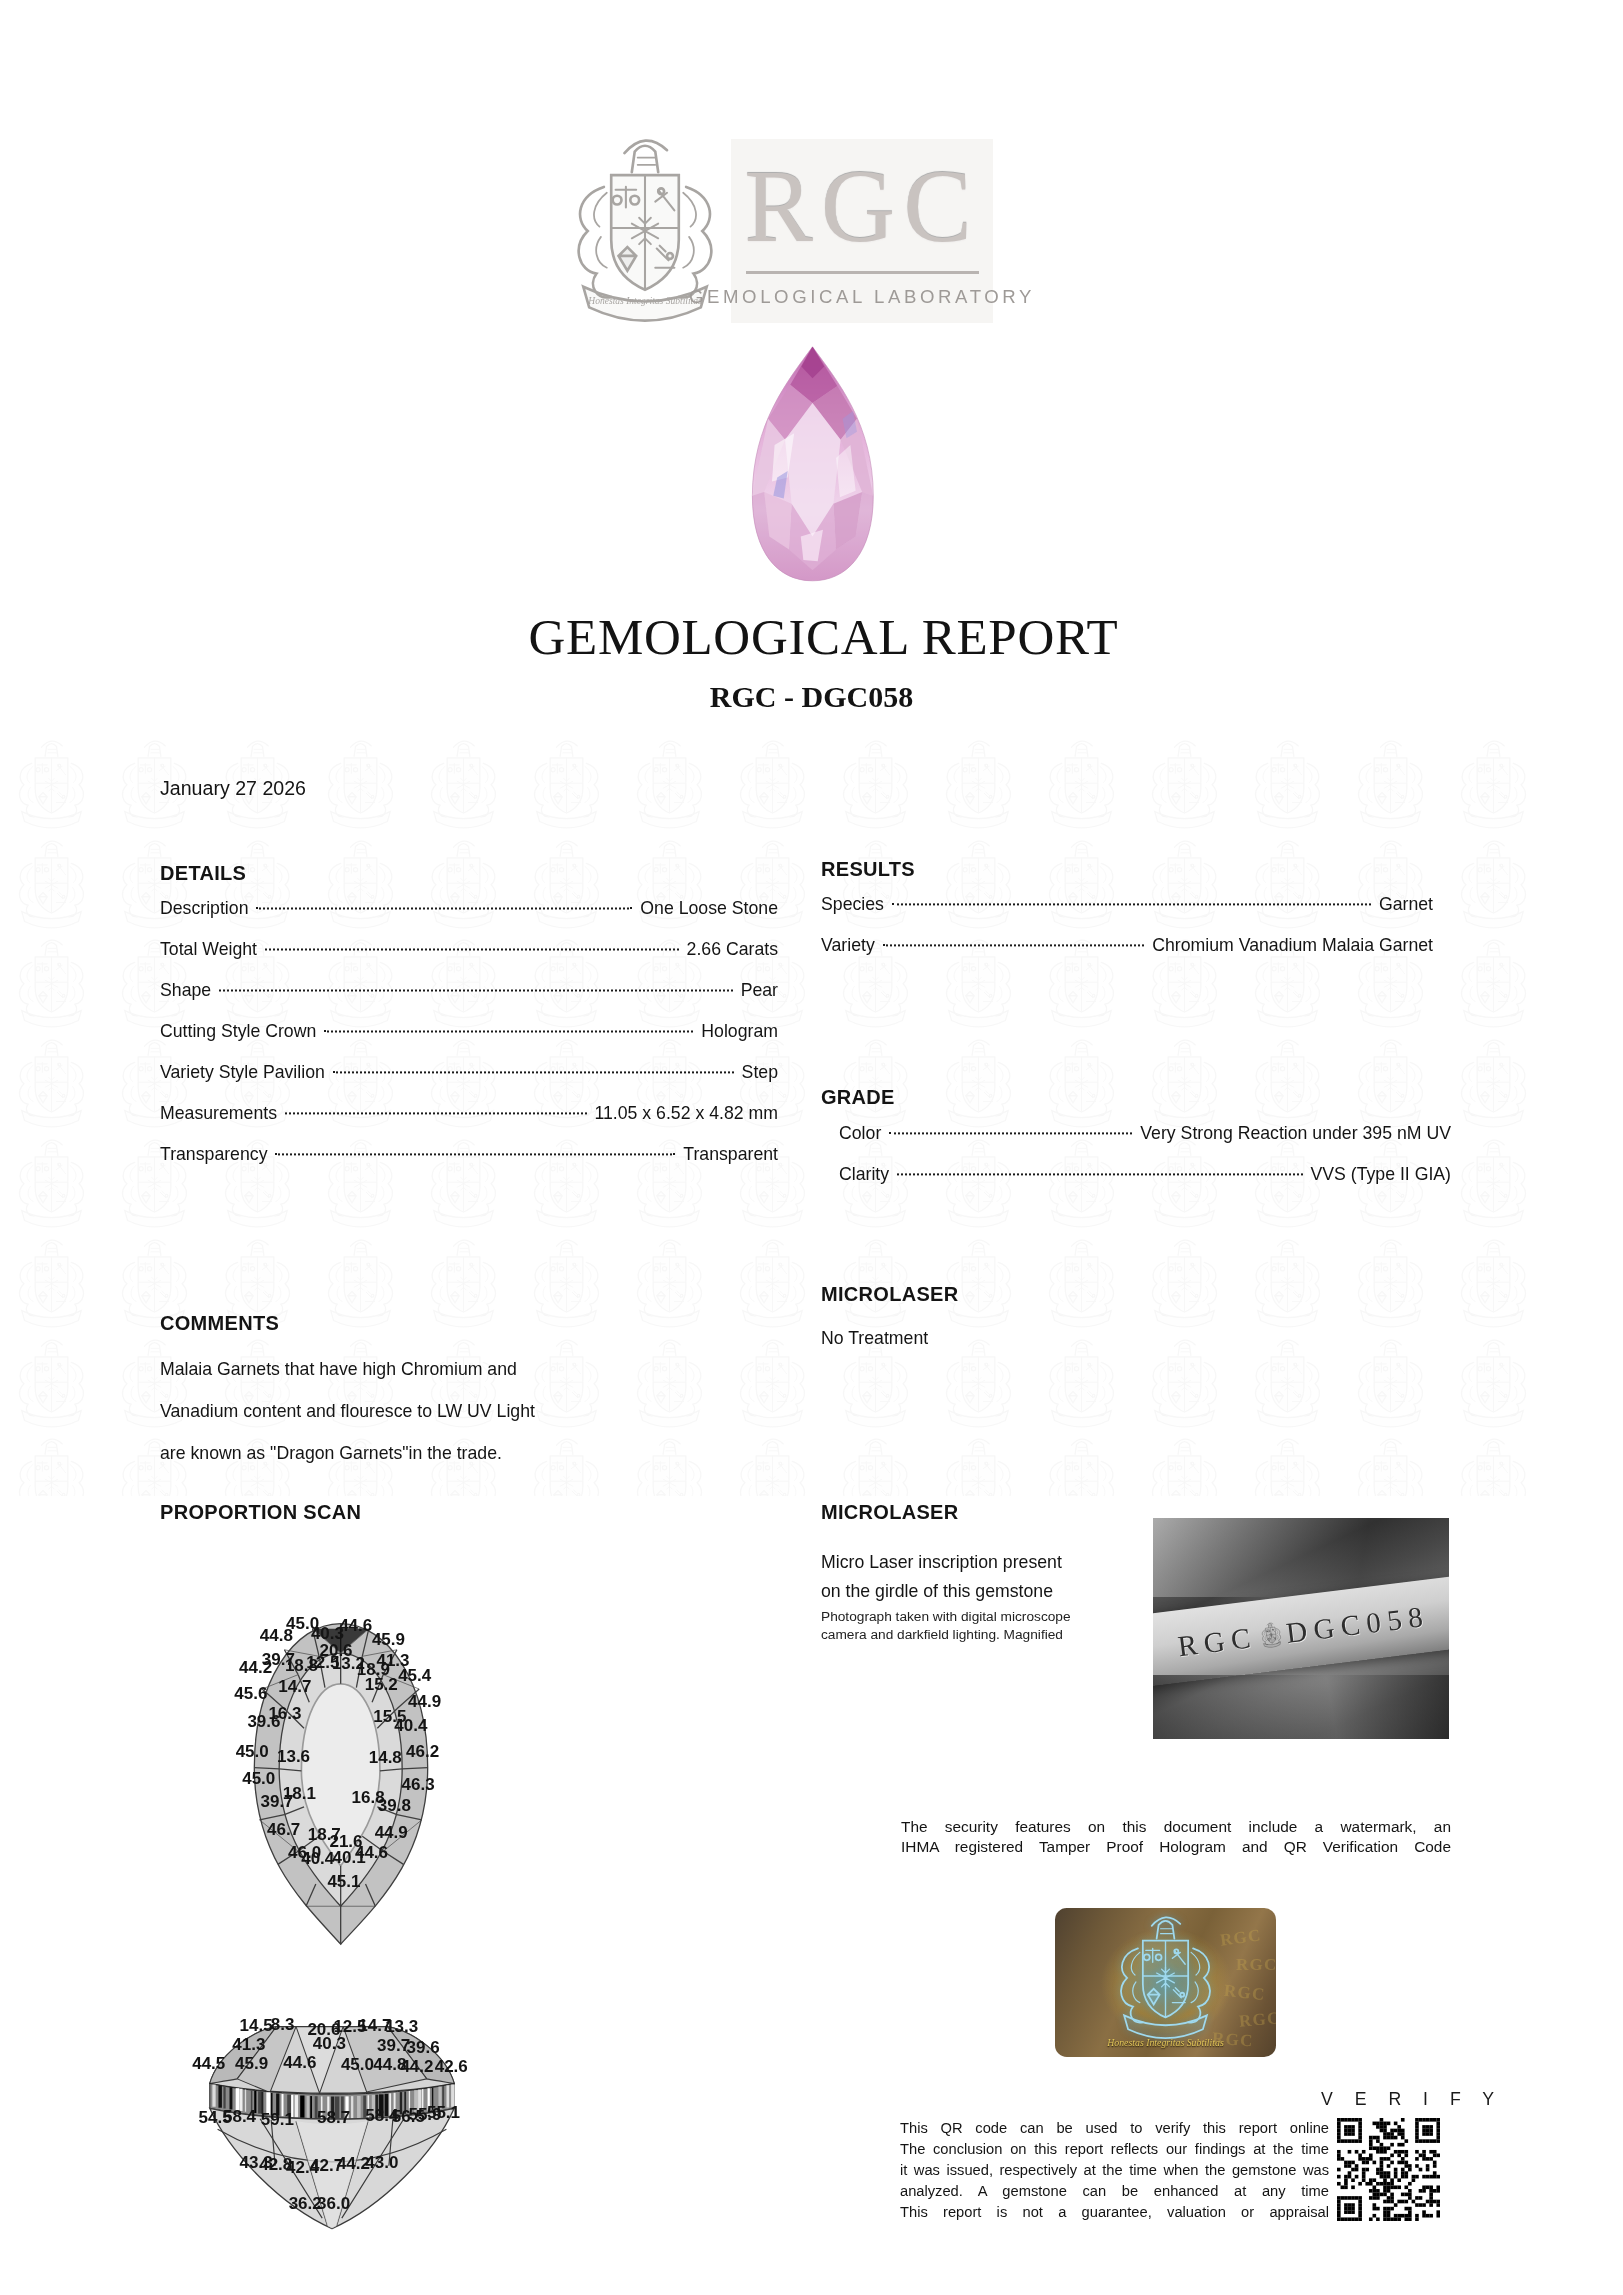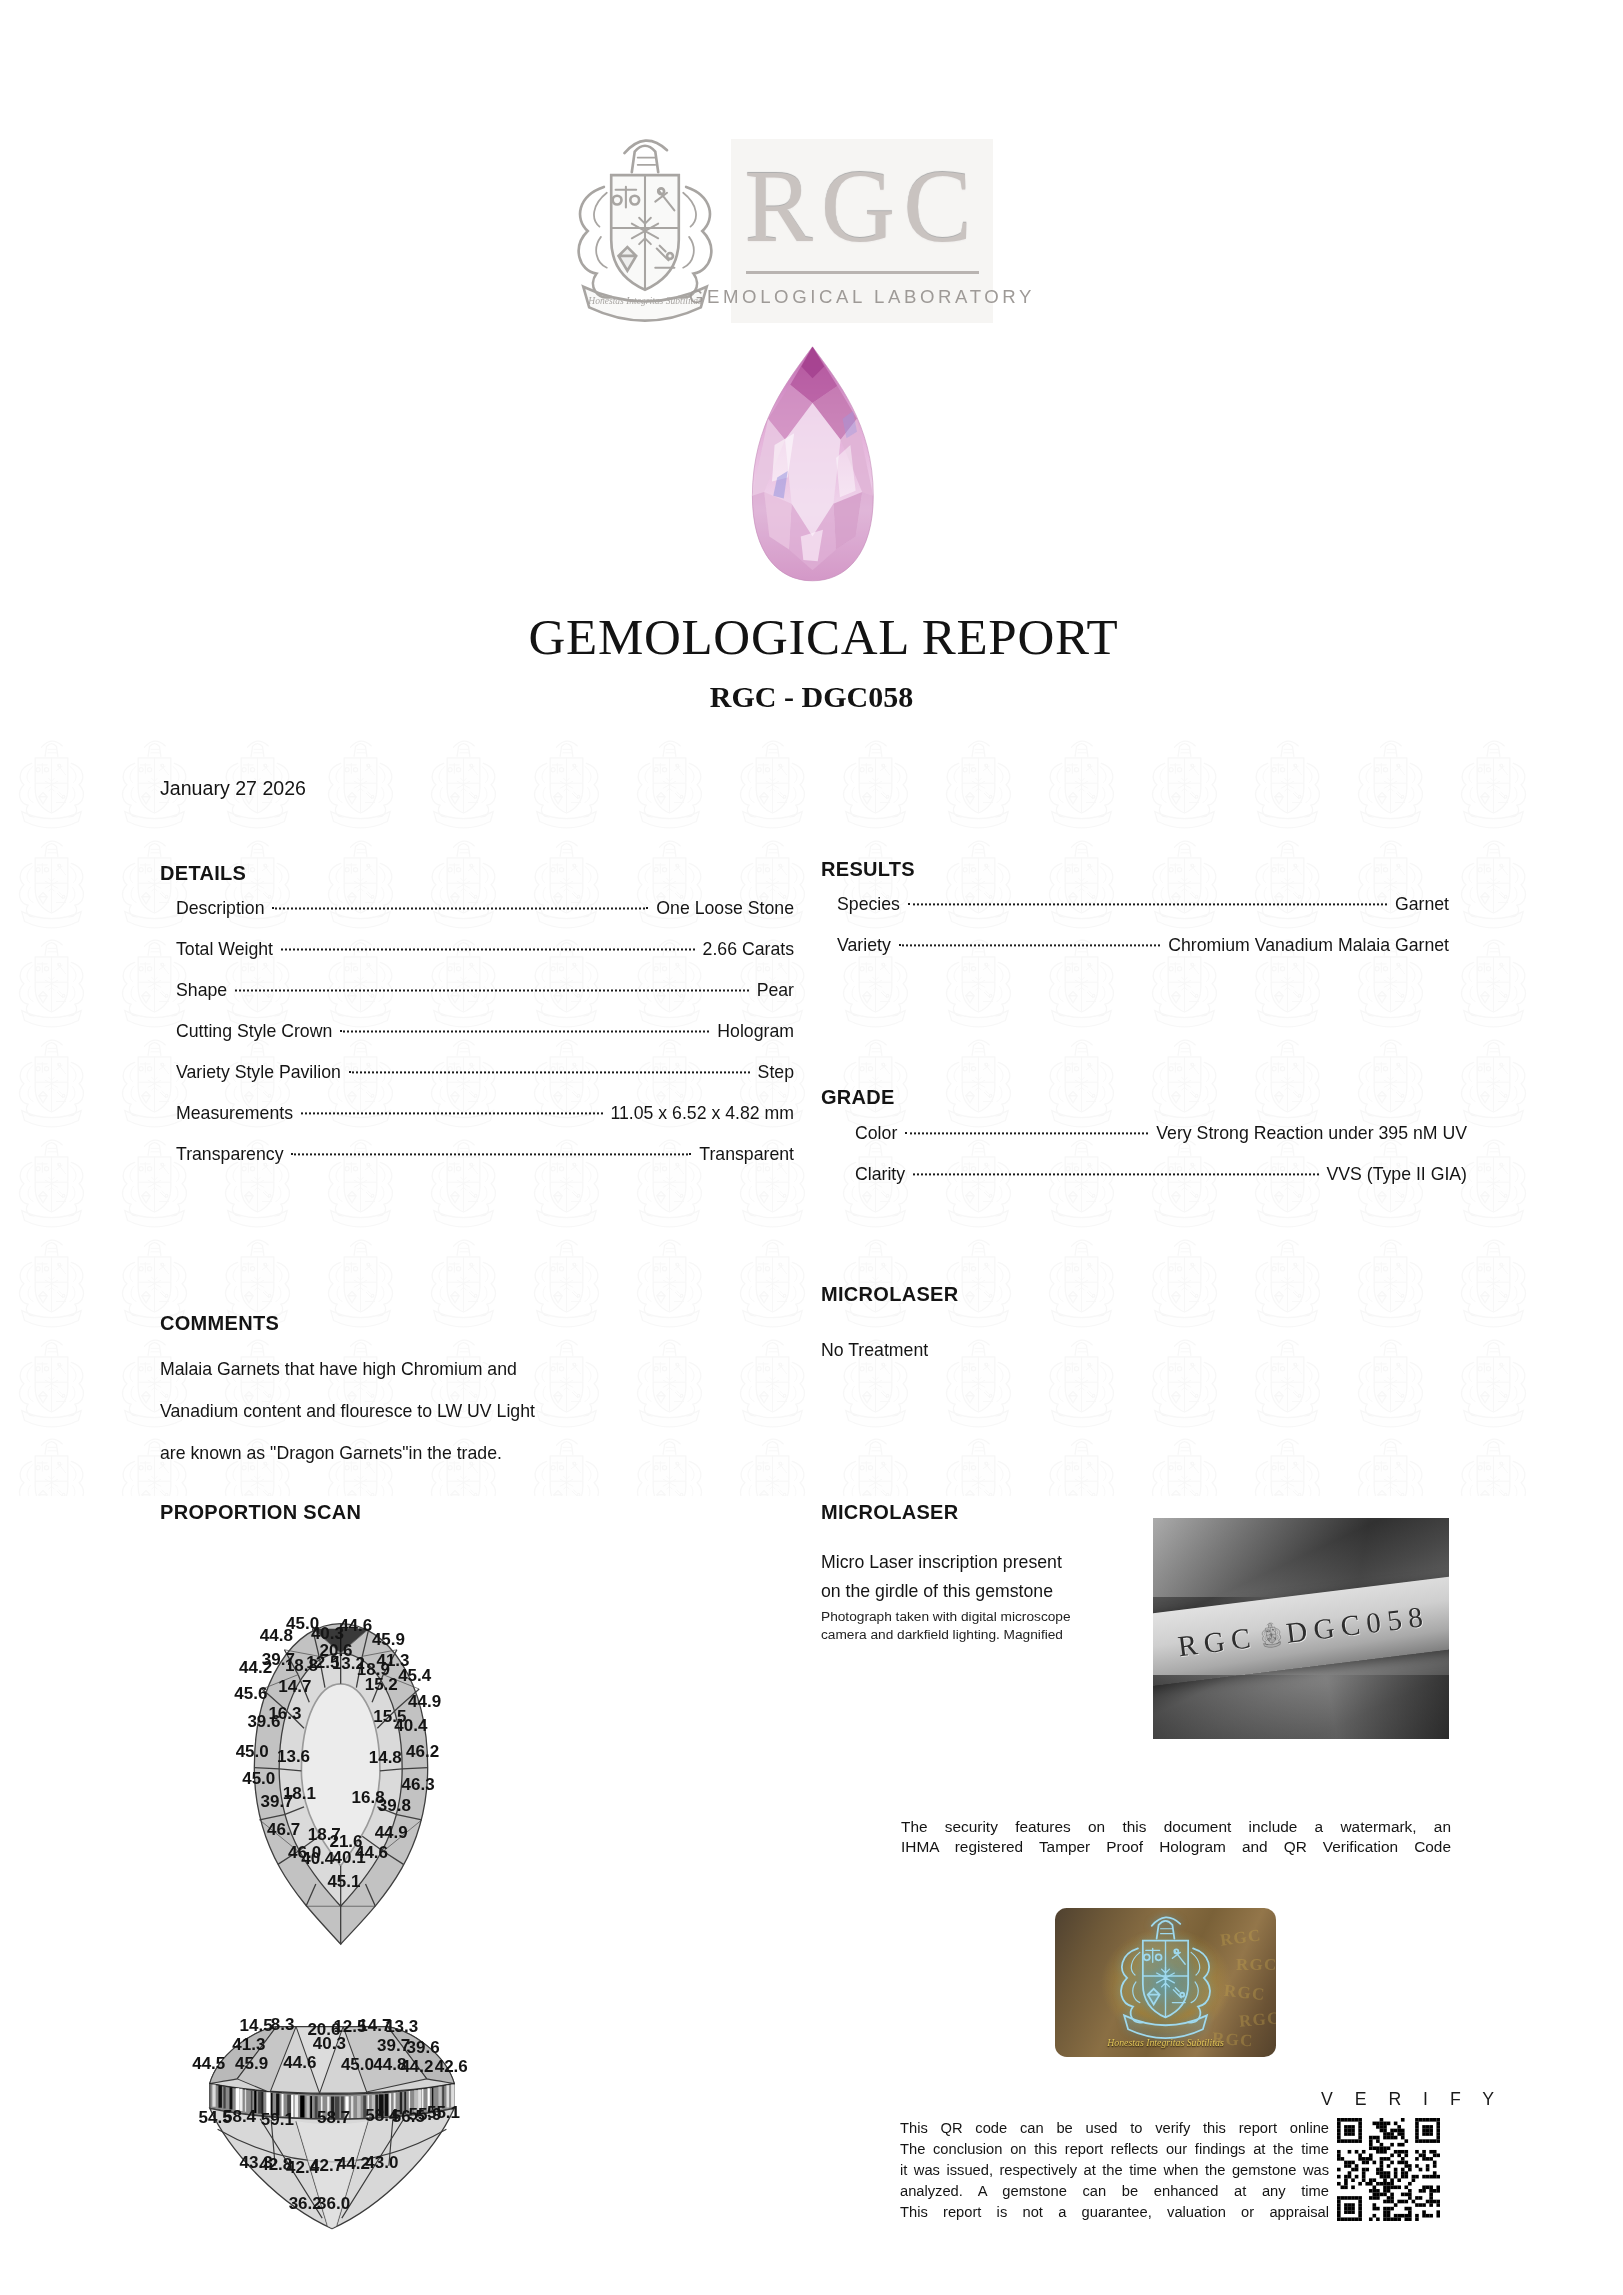--- a/index.html
+++ b/index.html
@@ -27,34 +27,34 @@
 
   
   #report-title{left:0;top:608px;width:1623px;text-align:center;
                 font-family:"Liberation Serif",serif;font-size:51px;letter-spacing:0.7px;color:#131313;margin-left:12px;}
   #report-number{left:0;top:680px;width:1623px;text-align:center;
                  font-family:"Liberation Serif",serif;font-weight:bold;font-size:30px;color:#131313;}
 
   #date{left:160px;top:777px;font-size:19.6px;}
 
   .sec-h{font-size:20px;font-weight:bold;letter-spacing:0.3px;}
-  .rows{display:flex;flex-direction:column;margin-left:16px;}
+  .rows{display:flex;flex-direction:column;}
   .row{display:flex;align-items:baseline;font-size:17.7px;height:41px;}
   .row .lbl{white-space:nowrap;}
   .row .dots{flex:1 1 auto;border-bottom:2.2px dotted #1a1a1a;margin:0 7.9px;transform:translateY(-4.6px);min-width:11.8px;}
   .row .val{white-space:nowrap;}
 
   #details-h{left:160px;top:862px;}
   #details-rows{left:160px;top:898px;width:618px;}
   #results-h{left:821px;top:858px;}
   #results-rows{left:821px;top:894px;width:612px;}
   #grade-h{left:821px;top:1086px;}
   #grade-rows{left:839px;top:1123px;width:612px;}
   #treatments-h{left:821px;top:1283px;}
-  #treatments-text{left:821px;top:1328px;font-size:17.7px;margin-top:12px;}
+  #treatments-text{left:821px;top:1328px;font-size:17.7px;}
 
   #comments-h{left:160px;top:1312px;}
   #comments-lines{left:160px;top:1348px;width:628px;font-size:17.7px;line-height:42px;}
 
   #propscan-h{left:160px;top:1501px;}
   #microlaser-h{left:821px;top:1501px;}
   #micro-lines{left:821px;top:1548px;font-size:17.7px;line-height:29px;width:314px;}
   #micro-caption{left:821px;top:1608px;font-size:13.7px;line-height:17.7px;width:307px;color:#222;}
 
   

